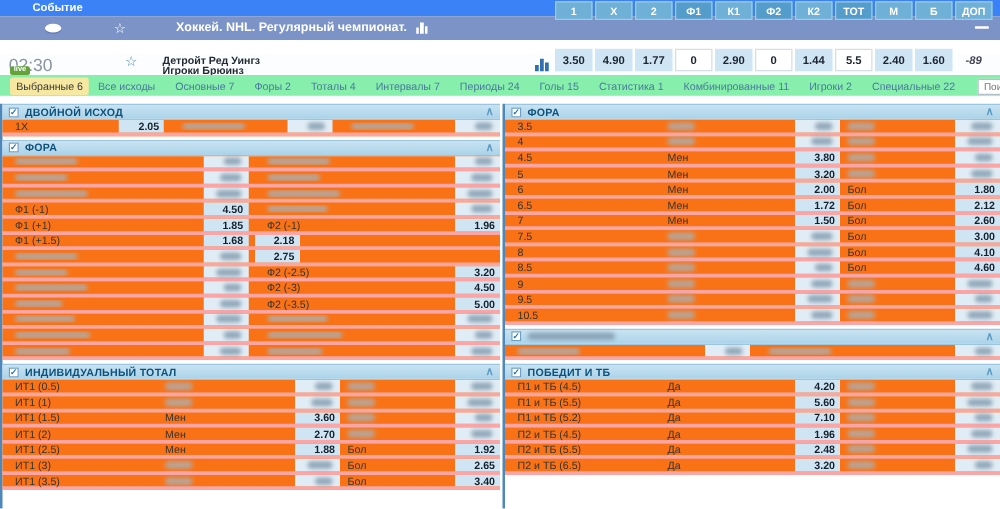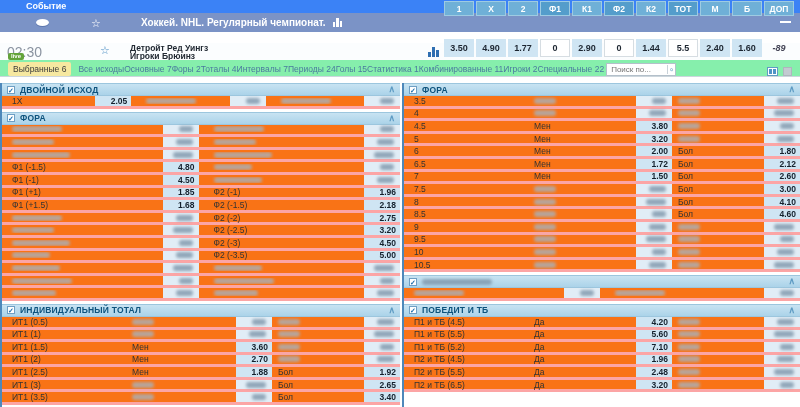--- a/index.html
+++ b/index.html
@@ -41,21 +41,21 @@
   .mstar{position:absolute;left:100px;top:2px;color:#4d8fc4;font-size:11px;line-height:11px;}
   .teams{position:absolute;left:130px;top:1px;font-size:8.5px;font-weight:bold;color:#222a33;line-height:8.2px;}
   .mbars{position:absolute;left:428px;top:4px;display:flex;align-items:flex-end;gap:1px;height:10px;}
   .mbars i{display:block;width:3px;background:#2f6fb2;}
   .mbars i:nth-child(1){height:5px}.mbars i:nth-child(2){height:10px}.mbars i:nth-child(3){height:7px}
 
   
   .tabbar{position:absolute;top:60px;left:0;right:0;height:17px;background:#86efac;
           border-bottom:1px solid #ccd6dd;box-sizing:border-box;display:flex;align-items:flex-end;padding-left:8px;}
   #tabs{display:flex;align-items:center;}
-  .tab{font-size:8.5px;color:#4a7a9e;margin-right:0;white-space:nowrap;cursor:pointer;}
+  .tab{font-size:8.5px;color:#4a7a9e;margin-right:16px;white-space:nowrap;cursor:pointer;}
   .tab.sel{background:#f6e8a0;color:#3a3a3a;padding:2px 5px;border-radius:2px;margin-right:7px;}
   .searchbox{display:flex;align-items:center;background:#fff;border:1px solid #b4c0ca;height:13px;
              width:70px;margin-left:2px;padding:0 2px;box-sizing:border-box;}
   .searchbox input{border:0;outline:0;width:52px;font-size:8px;color:#556;background:transparent;
                    font-family:"Liberation Sans",sans-serif;}
   .sbsep{width:1px;height:9px;background:#c9d2d9;margin:0 2px;}
   .rightico{margin-left:auto;display:flex;align-items:center;margin-right:8px;gap:5px;}
   .vi1{width:11px;height:9px;background:#fff;border:1px solid #5f9cc4;display:flex;gap:1px;padding:1px;box-sizing:border-box;}
   .vi1 i{flex:1;background:#4f94c6;display:block;}
   .vi2{width:9px;height:9px;background:#c3cad1;border:1px solid #aeb6bd;box-sizing:border-box;}
@@ -271,34 +271,20 @@
               <div class="lbl">
                 <span class="bb" style="width: 58px;"></span>
               </div>
               <div class="oc bl">
                 <span class="bb d" style="width: 20px;"></span>
               </div>
             </div>
           </div>
           <div class="row">
             <div class="sub">
-              <div class="lbl">Ф1 (-1.5)</div>
-              <div class="oc">4.80</div>
-            </div>
-            <div class="sub">
-              <div class="lbl">
-                <span class="bb" style="width: 38px;"></span>
-              </div>
-              <div class="oc bl">
-                <span class="bb d" style="width: 14px;"></span>
-              </div>
-            </div>
-          </div>
-          <div class="row">
-            <div class="sub">
               <div class="lbl">Ф1 (-1)</div>
               <div class="oc">4.50</div>
             </div>
             <div class="sub">
               <div class="lbl">
                 <span class="bb" style="width: 48px;"></span>
               </div>
               <div class="oc bl">
                 <span class="bb d" style="width: 17px;"></span>
               </div>
@@ -313,35 +299,33 @@
               <div class="lbl">Ф2 (-1)</div>
               <div class="oc">1.96</div>
             </div>
           </div>
           <div class="row">
             <div class="sub">
               <div class="lbl">Ф1 (+1.5)</div>
               <div class="oc">1.68</div>
             </div>
             <div class="sub">
-              <div class="lbl">Ф2 (-1.5)</div>
               <div class="oc">2.18</div>
             </div>
           </div>
           <div class="row">
             <div class="sub">
               <div class="lbl">
                 <span class="bb" style="width: 50px;"></span>
               </div>
               <div class="oc bl">
                 <span class="bb d" style="width: 17px;"></span>
               </div>
             </div>
             <div class="sub">
-              <div class="lbl">Ф2 (-2)</div>
               <div class="oc">2.75</div>
             </div>
           </div>
           <div class="row">
             <div class="sub">
               <div class="lbl">
                 <span class="bb" style="width: 42px;"></span>
               </div>
               <div class="oc bl">
                 <span class="bb d" style="width: 20px;"></span>
@@ -680,36 +664,20 @@
             </div>
             <div class="mgap"></div>
             <div class="ms2">
               <span class="bb" style="width: 22px;"></span>
             </div>
             <div class="oc bl">
               <span class="bb d" style="width: 14px;"></span>
             </div>
           </div>
           <div class="row">
-            <div class="mp">10</div>
-            <div class="ms">
-              <span class="bb" style="width: 22px;"></span>
-            </div>
-            <div class="oc bl">
-              <span class="bb d" style="width: 14px;"></span>
-            </div>
-            <div class="mgap"></div>
-            <div class="ms2">
-              <span class="bb" style="width: 22px;"></span>
-            </div>
-            <div class="oc bl">
-              <span class="bb d" style="width: 17px;"></span>
-            </div>
-          </div>
-          <div class="row">
             <div class="mp">10.5</div>
             <div class="ms">
               <span class="bb" style="width: 22px;"></span>
             </div>
             <div class="oc bl">
               <span class="bb d" style="width: 17px;"></span>
             </div>
             <div class="mgap"></div>
             <div class="ms2">
               <span class="bb" style="width: 22px;"></span>

